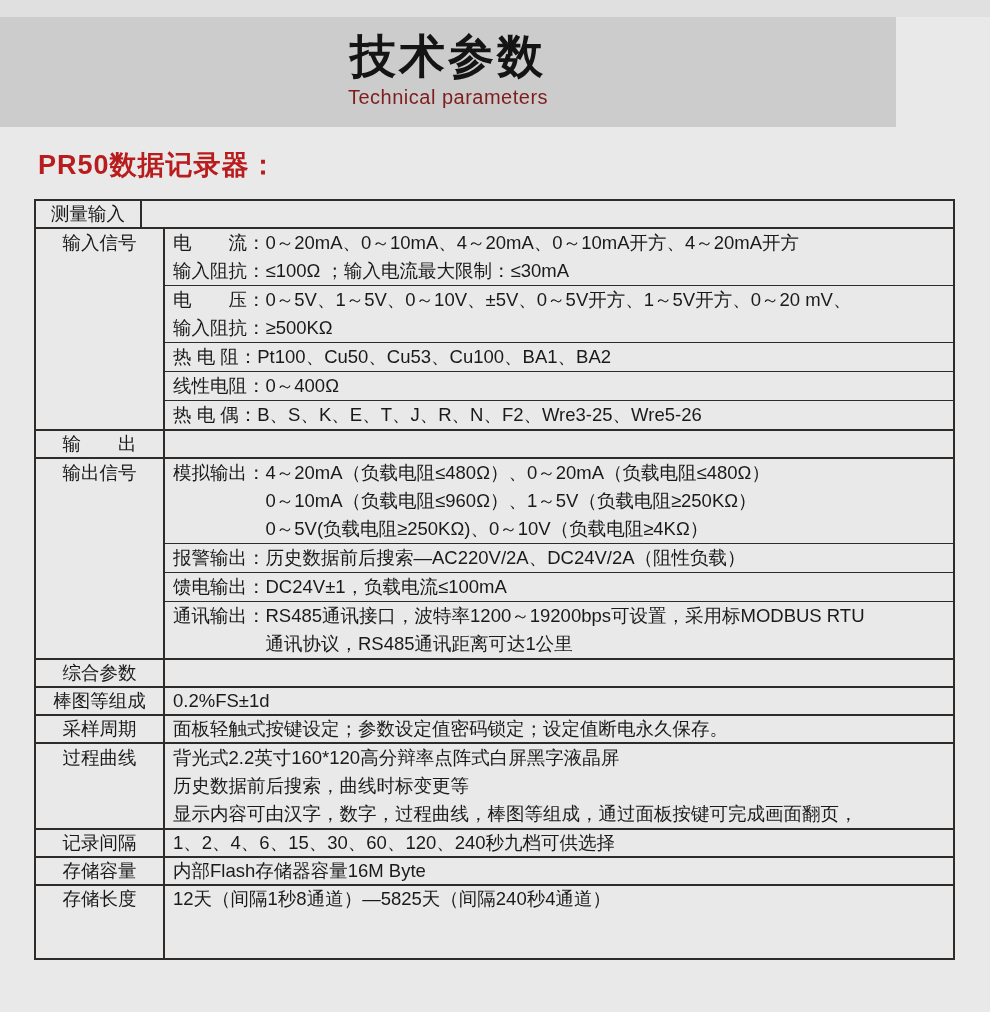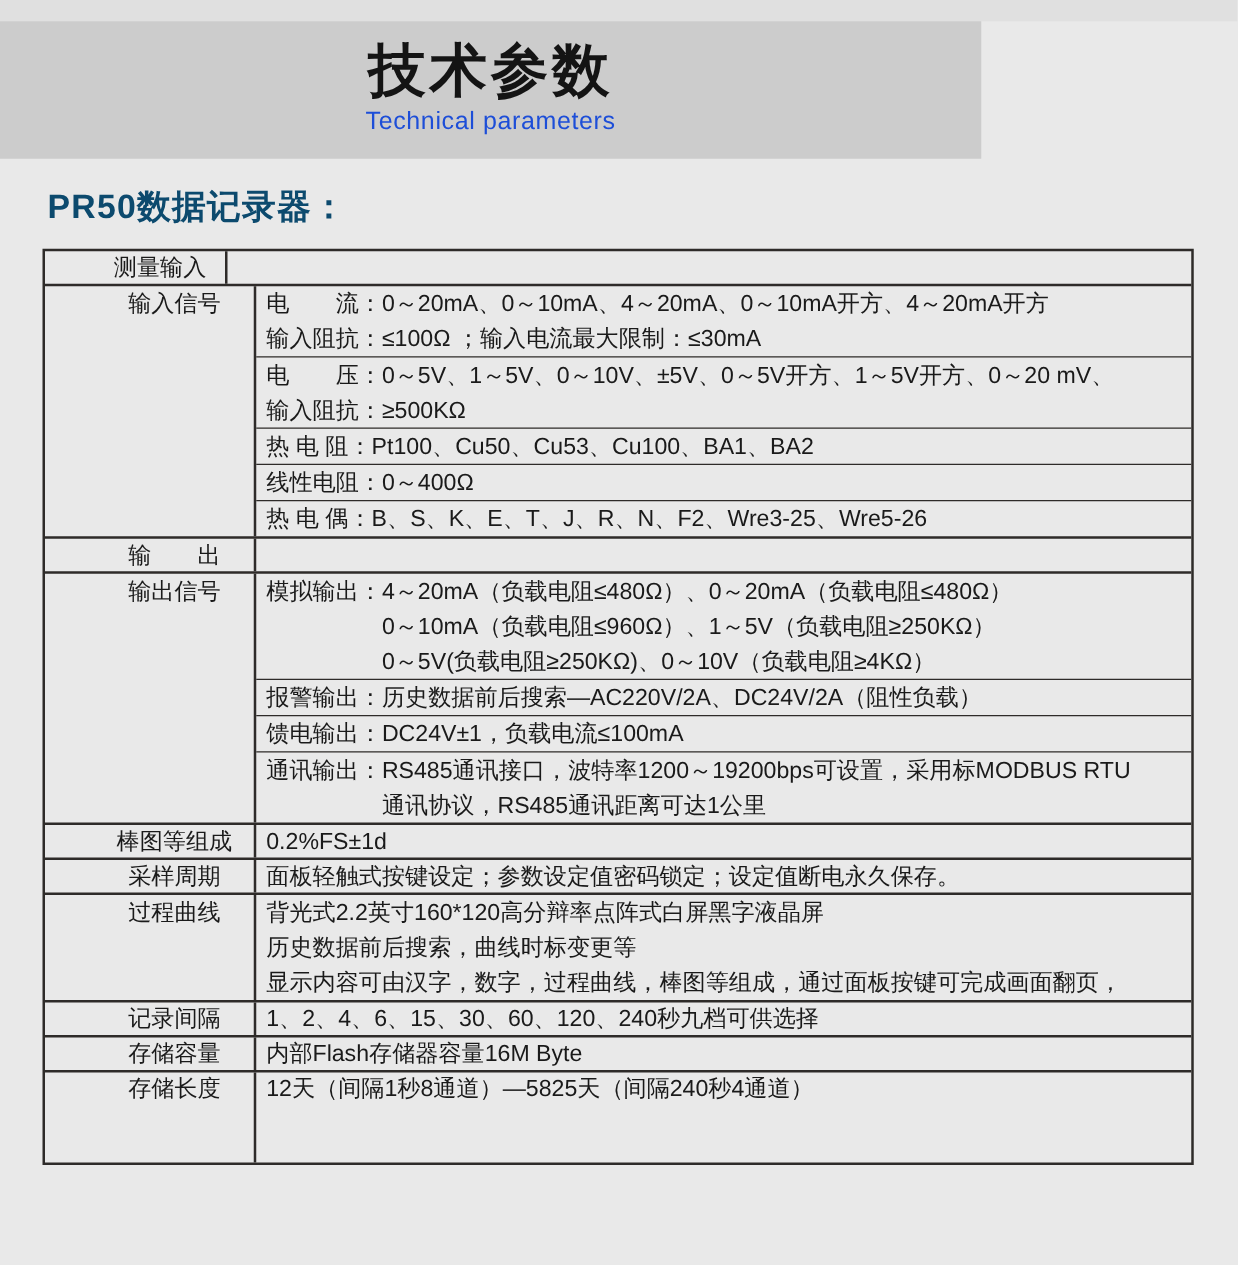--- a/index.html
+++ b/index.html
@@ -15,51 +15,51 @@
     background:var(--pagebg);
     font-family:"Liberation Sans","DejaVu Sans",sans-serif;
     color:var(--txt);
     position:relative;
   }
   .top-strip{
     position:absolute;left:0;top:0;width:990px;height:17px;
     background:var(--stripbg);
   }
   .title-band{
-    position:absolute;left:0;top:17px;width:785px;height:110px;
+    position:absolute;left:0;top:17px;width:896px;height:110px;
     background:var(--bandbg);
     text-align:center;
   }
   .title-band .main-title{
     margin-top:10px;
     font-size:46px;
     font-weight:900;
     letter-spacing:3px;
     color:#141414;
     line-height:58px;
   }
   .title-band .sub-title{
     font-size:20px;
-    color:#1d4ed8;
+    color:#7f1d1d;
     line-height:24px;
     letter-spacing:0.5px;
   }
   .section-heading{
     position:absolute;left:38px;top:147px;
     font-size:27px;
     font-weight:600;
-    color:#0c4a6e;
+    color:#b91c1c;
     letter-spacing:1px;
   }
   .spec-table{
     position:absolute;left:34px;top:199px;width:921px;
     border:2px solid var(--bd);
     background:var(--pagebg);
   }
-  .trow{display:flex;border-bottom:2px solid var(--bd);padding-left:40px;}
+  .trow{display:flex;border-bottom:2px solid var(--bd);}
   .trow:last-child{border-bottom:0;min-height:72px;}
   .lcell{
     flex:0 0 129px;
     border-right:2px solid var(--bd);
     text-align:center;
     font-size:18.5px;
     line-height:26px;
     white-space:pre;
     color:var(--txt);
   }
@@ -134,20 +134,24 @@
         </div>
         <div class="subrow">
           <div class="line">馈电输出：DC24V±1，负载电流≤100mA</div>
         </div>
         <div class="subrow">
           <div class="line">通讯输出：RS485通讯接口，波特率1200～19200bps可设置，采用标MODBUS RTU</div>
           <div class="line">　　　　　通讯协议，RS485通讯距离可达1公里</div>
         </div>
       </div>
     </div>
+    <div class="trow section">
+      <div class="lcell">综合参数</div>
+      <div class="ccell"></div>
+    </div>
     <div class="trow row">
       <div class="lcell">棒图等组成</div>
       <div class="ccell">
         <div class="line">0.2%FS±1d</div>
       </div>
     </div>
     <div class="trow row">
       <div class="lcell">采样周期</div>
       <div class="ccell">
         <div class="line">面板轻触式按键设定；参数设定值密码锁定；设定值断电永久保存。</div>

